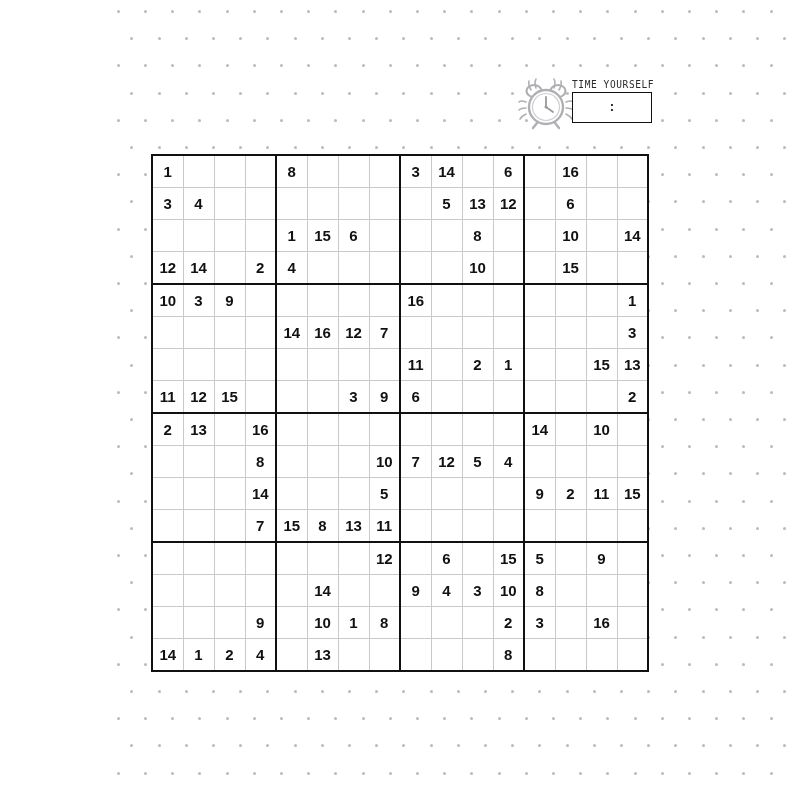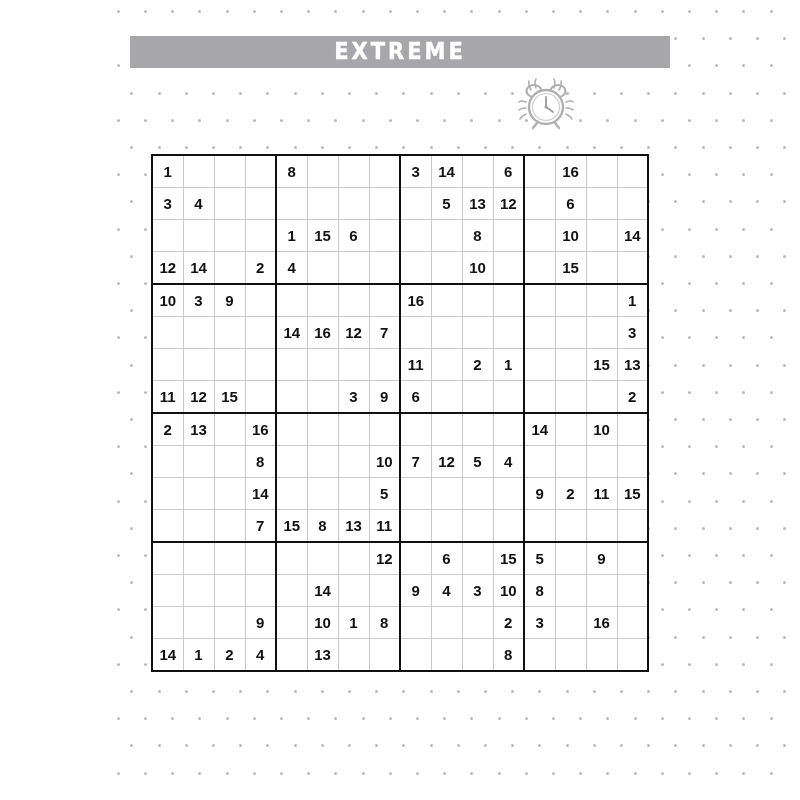--- a/index.html
+++ b/index.html
@@ -863,23 +863,20 @@
       <div class="dot" style="left: 579.2px; top: 771.6px;"></div>
       <div class="dot" style="left: 606.4px; top: 771.6px;"></div>
       <div class="dot" style="left: 633.6px; top: 771.6px;"></div>
       <div class="dot" style="left: 660.8px; top: 771.6px;"></div>
       <div class="dot" style="left: 688px; top: 771.6px;"></div>
       <div class="dot" style="left: 715.2px; top: 771.6px;"></div>
       <div class="dot" style="left: 742.4px; top: 771.6px;"></div>
       <div class="dot" style="left: 769.6px; top: 771.6px;"></div>
     </div>
 
-  <div id="banner">
-    <span id="banner-title">Extreme</span>
-  </div>
 
   <div id="timer-widget">
     <div id="clock-icon">
       <svg width="58" height="54" viewBox="0 0 58 54">
         <g fill="none" stroke="#b0b0b4" stroke-width="1.6" stroke-linecap="round">
           <path d="M13 12 Q10 7 11 3"></path>
           <path d="M18 10 Q16 5 18 1"></path>
           <path d="M41 12 Q44 7 43 3"></path>
           <path d="M36 10 Q38 5 36 1"></path>
           <path d="M8 24 Q3 22 1 24"></path>
@@ -891,20 +888,26 @@
         </g>
         <ellipse cx="16" cy="13" rx="7.5" ry="6" fill="none" stroke="#b0b0b4" stroke-width="2.2"></ellipse>
         <ellipse cx="40" cy="13" rx="7.5" ry="6" fill="none" stroke="#b0b0b4" stroke-width="2.2"></ellipse>
         <circle cx="28" cy="29" r="17" fill="#ffffff" stroke="#b0b0b4" stroke-width="2.4"></circle>
         <circle cx="28" cy="29" r="13.5" fill="none" stroke="#cfcfd3" stroke-width="1.2"></circle>
         <path d="M28 29 L28 19 M28 29 L35 34" stroke="#9a9a9e" stroke-width="1.8" stroke-linecap="round" fill="none"></path>
         <circle cx="28" cy="29" r="1.5" fill="#9a9a9e"></circle>
         <path d="M19 45 L15 50 M37 45 L41 50" stroke="#b0b0b4" stroke-width="2.4" stroke-linecap="round" fill="none"></path>
       </svg>
     </div>
+    <div id="timer-right">
+      <div id="timer-label">TIME YOURSELF</div>
+      <div id="timer-box">
+        <span id="timer-value">:</span>
+      </div>
+    </div>
   </div>
 
   <div id="grid-wrap">
     <table id="sudoku">
         <tbody>
           <tr>
             <td>1</td>
             <td></td>
             <td></td>
             <td class="bx-r"></td>

